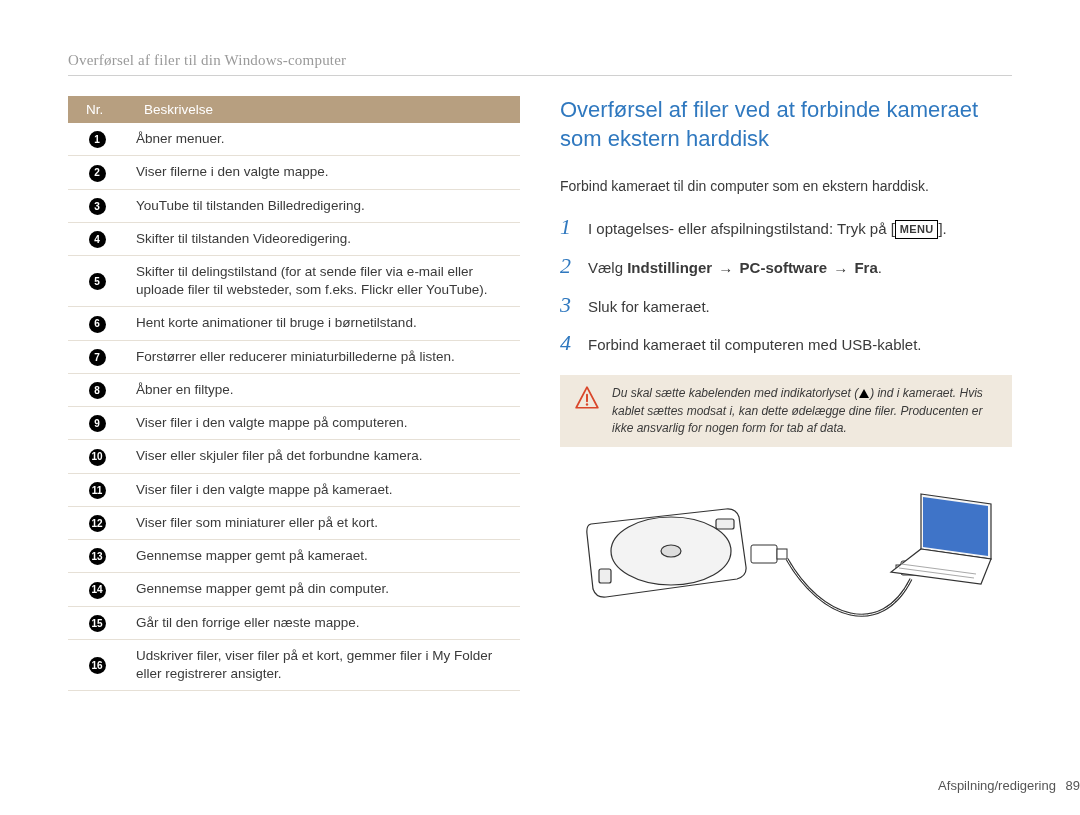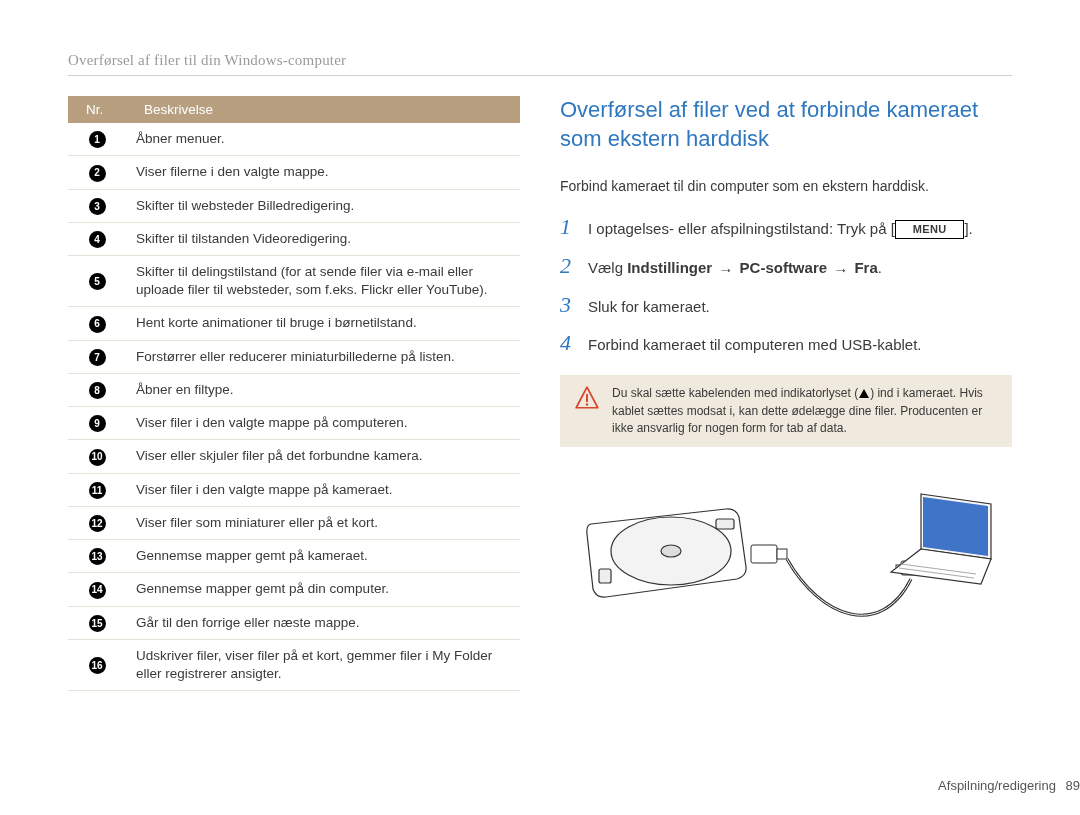--- a/index.html
+++ b/index.html
@@ -74,35 +74,36 @@
     font-size: 22px;
     color: #2f78bf;
     width: 18px;
     flex: none;
   }
   .menu-box {
     display: inline-block;
     border: 1px solid #000;
     font-size: 11px;
     font-weight: 700;
-    padding: 1px 17px;
+    padding: 1px 4px;
     vertical-align: 1px;
     letter-spacing: 0.3px;
   }
   .arrow { padding: 0 2px; }
 
   .warn-box {
     background: #f0e9de;
     display: flex;
     gap: 12px;
     padding: 10px 14px;
     margin-top: 16px;
     font-size: 12px;
     line-height: 1.45;
     align-items: flex-start;
+    font-style: italic;
   }
   .warn-tri {
     width: 26px; height: 26px; flex: none;
     position: relative;
   }
   .warn-tri svg { width: 26px; height: 26px; }
 
   .illus {
     margin-top: 22px;
     display:flex;
@@ -150,21 +151,21 @@
           <tr>
             <td class="num"><span class="circ">1</span></td>
             <td>Åbner menuer.</td>
           </tr>
           <tr>
             <td class="num"><span class="circ">2</span></td>
             <td>Viser filerne i den valgte mappe.</td>
           </tr>
           <tr>
             <td class="num"><span class="circ">3</span></td>
-            <td>Skifter til websteder Billedredigering.</td>
+            <td>YouTube til tilstanden Billedredigering.</td>
           </tr>
           <tr>
             <td class="num"><span class="circ">4</span></td>
             <td>Skifter til tilstanden Videoredigering.</td>
           </tr>
           <tr>
             <td class="num"><span class="circ">5</span></td>
             <td>Skifter til delingstilstand (for at sende filer via e-mail eller uploade filer til websteder, som f.eks. Flickr eller YouTube).</td>
           </tr>
           <tr>

